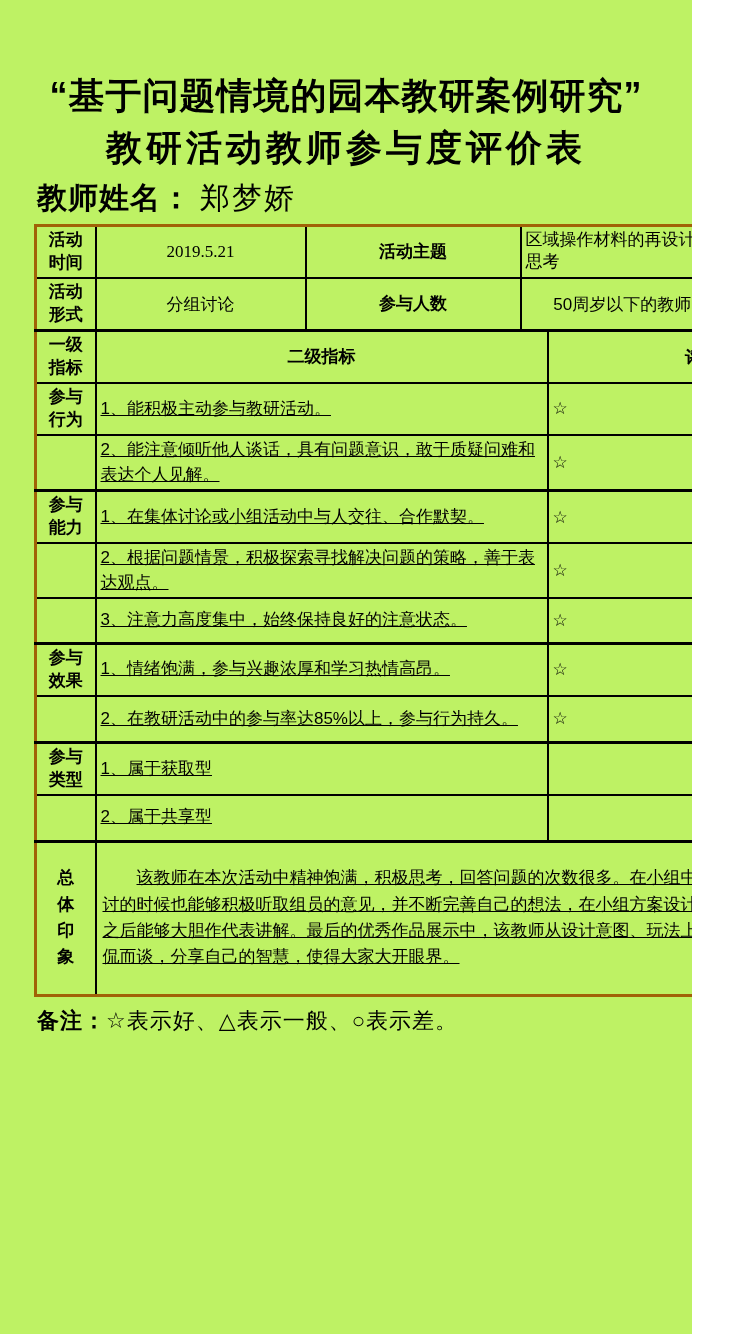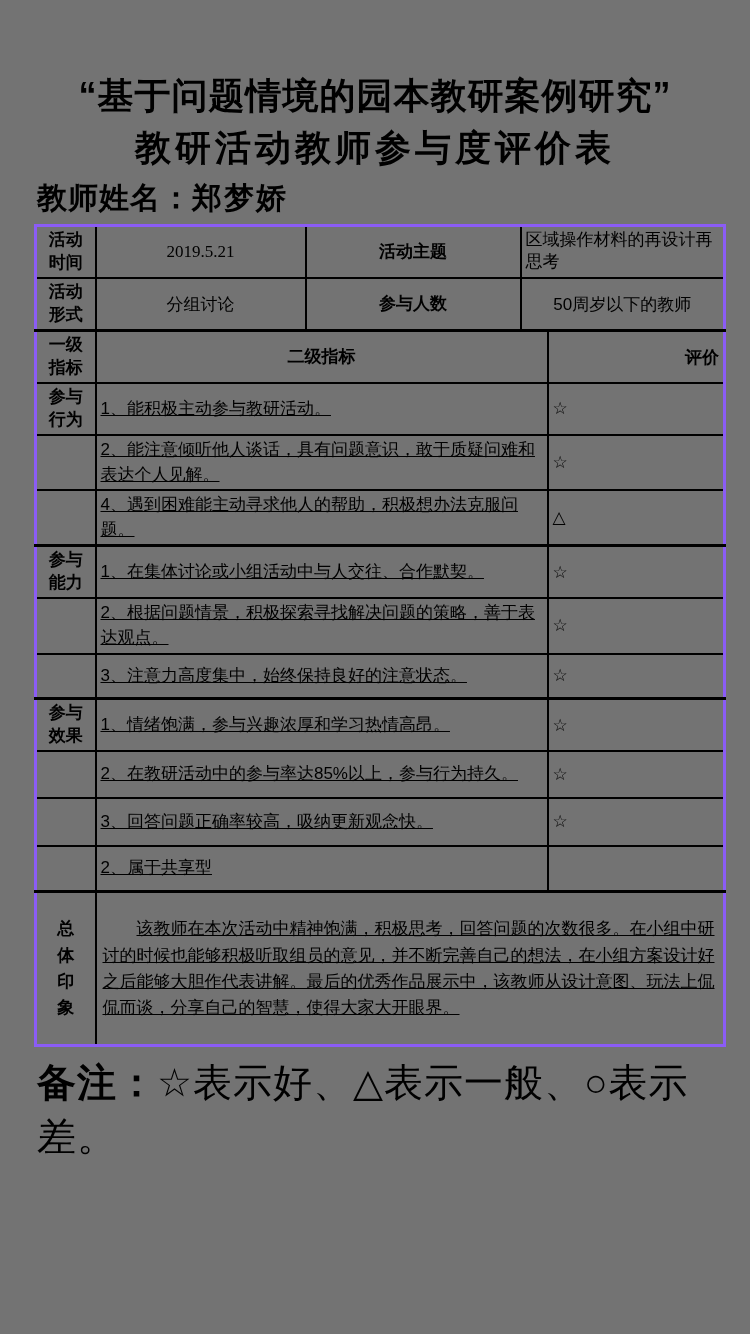--- a/index.html
+++ b/index.html
@@ -4,51 +4,51 @@
 <style>
   html, body {
     margin: 0;
     padding: 0;
     background: #ffffff;
     color: #000000;
     font-family: "Liberation Sans", "DejaVu Sans", sans-serif;
   }
   .page {
     position: relative;
-    width: 750px;
+    width: 692px;
     height: 1334px;
-    background: #737373;
+    background: #bef264;
     overflow: hidden;
   }
   .title-block {
     padding-top: 70px;
     text-align: center;
     font-weight: bold;
     font-size: 36px;
     line-height: 1.45;
     letter-spacing: 1px;
   }
   .title-line2 { letter-spacing: 4px; }
   .teacher-line {
     margin: 4px 0 5px 37px;
     font-size: 30px;
     font-weight: bold;
     letter-spacing: 1px;
   }
   .teacher-line .name {
-    font-weight: bold;
-    margin-left: 0;
+    font-weight: normal;
+    margin-left: 8px;
     letter-spacing: 2px;
   }
   table.eval {
     border-collapse: collapse;
     table-layout: fixed;
     width: 689px;
     margin-left: 34px;
-    border: 3px solid #8b5cf6;
+    border: 3px solid #a16207;
     padding-left: 29px;
   }
   table.eval td {
     border: 2px solid #000;
     padding: 2px 4px;
     font-size: 17px;
     vertical-align: middle;
     overflow: hidden;
   }
   tr.section-start td { border-top-width: 3px; }
@@ -83,21 +83,21 @@
     text-align: center;
   }
   .overall-text {
     text-indent: 2em;
     line-height: 1.55;
     padding: 0 2px;
     text-align: left;
   }
   .footer-note {
     margin: 9px 0 0 37px;
-    font-size: 39px;
+    font-size: 22px;
     letter-spacing: 1px;
   }
   .footer-note .flabel { font-weight: bold; }
 </style>
 </head>
 <body>
 
 <div class="page">
 
   <div class="title-block">
@@ -142,25 +142,20 @@
     <tr style="height:47px">
       <td class="lbl">参与行为</td>
       <td class="desc" colspan="3">1、能积极主动参与教研活动。</td>
       <td class="mark">☆</td>
     </tr>
     <tr style="height:52px">
       <td class="lbl"></td>
       <td class="desc" colspan="3">2、能注意倾听他人谈话，具有问题意识，敢于质疑问难和表达个人见解。</td>
       <td class="mark">☆</td>
     </tr>
-    <tr style="height:54px">
-      <td class="lbl"></td>
-      <td class="desc" colspan="3">4、遇到困难能主动寻求他人的帮助，积极想办法克服问题。</td>
-      <td class="mark">△</td>
-    </tr>
 
     <tr class="section-start" style="height:45px">
       <td class="lbl">参与能力</td>
       <td class="desc" colspan="3">1、在集体讨论或小组活动中与人交往、合作默契。</td>
       <td class="mark">☆</td>
     </tr>
     <tr style="height:48px">
       <td class="lbl"></td>
       <td class="desc" colspan="3">2、根据问题情景，积极探索寻找解决问题的策略，善于表达观点。</td>
       <td class="mark">☆</td>
@@ -174,26 +169,26 @@
     <tr class="section-start" style="height:45px">
       <td class="lbl">参与效果</td>
       <td class="desc" colspan="3">1、情绪饱满，参与兴趣浓厚和学习热情高昂。</td>
       <td class="mark">☆</td>
     </tr>
     <tr style="height:47px">
       <td class="lbl"></td>
       <td class="desc" colspan="3">2、在教研活动中的参与率达85%以上，参与行为持久。</td>
       <td class="mark">☆</td>
     </tr>
-    <tr style="height:48px">
-      <td class="lbl"></td>
-      <td class="desc" colspan="3">3、回答问题正确率较高，吸纳更新观念快。</td>
-      <td class="mark">☆</td>
-    </tr>
-
+
+    <tr class="section-start" style="height:44px">
+      <td class="lbl">参与类型</td>
+      <td class="desc" colspan="3">1、属于获取型</td>
+      <td class="mark"></td>
+    </tr>
     <tr style="height:46px">
       <td class="lbl"></td>
       <td class="desc" colspan="3">2、属于共享型</td>
       <td class="mark"></td>
     </tr>
 
     <tr class="section-start" style="height:154px">
       <td class="lbl">
         <div class="vert">总体印象</div>
       </td>

